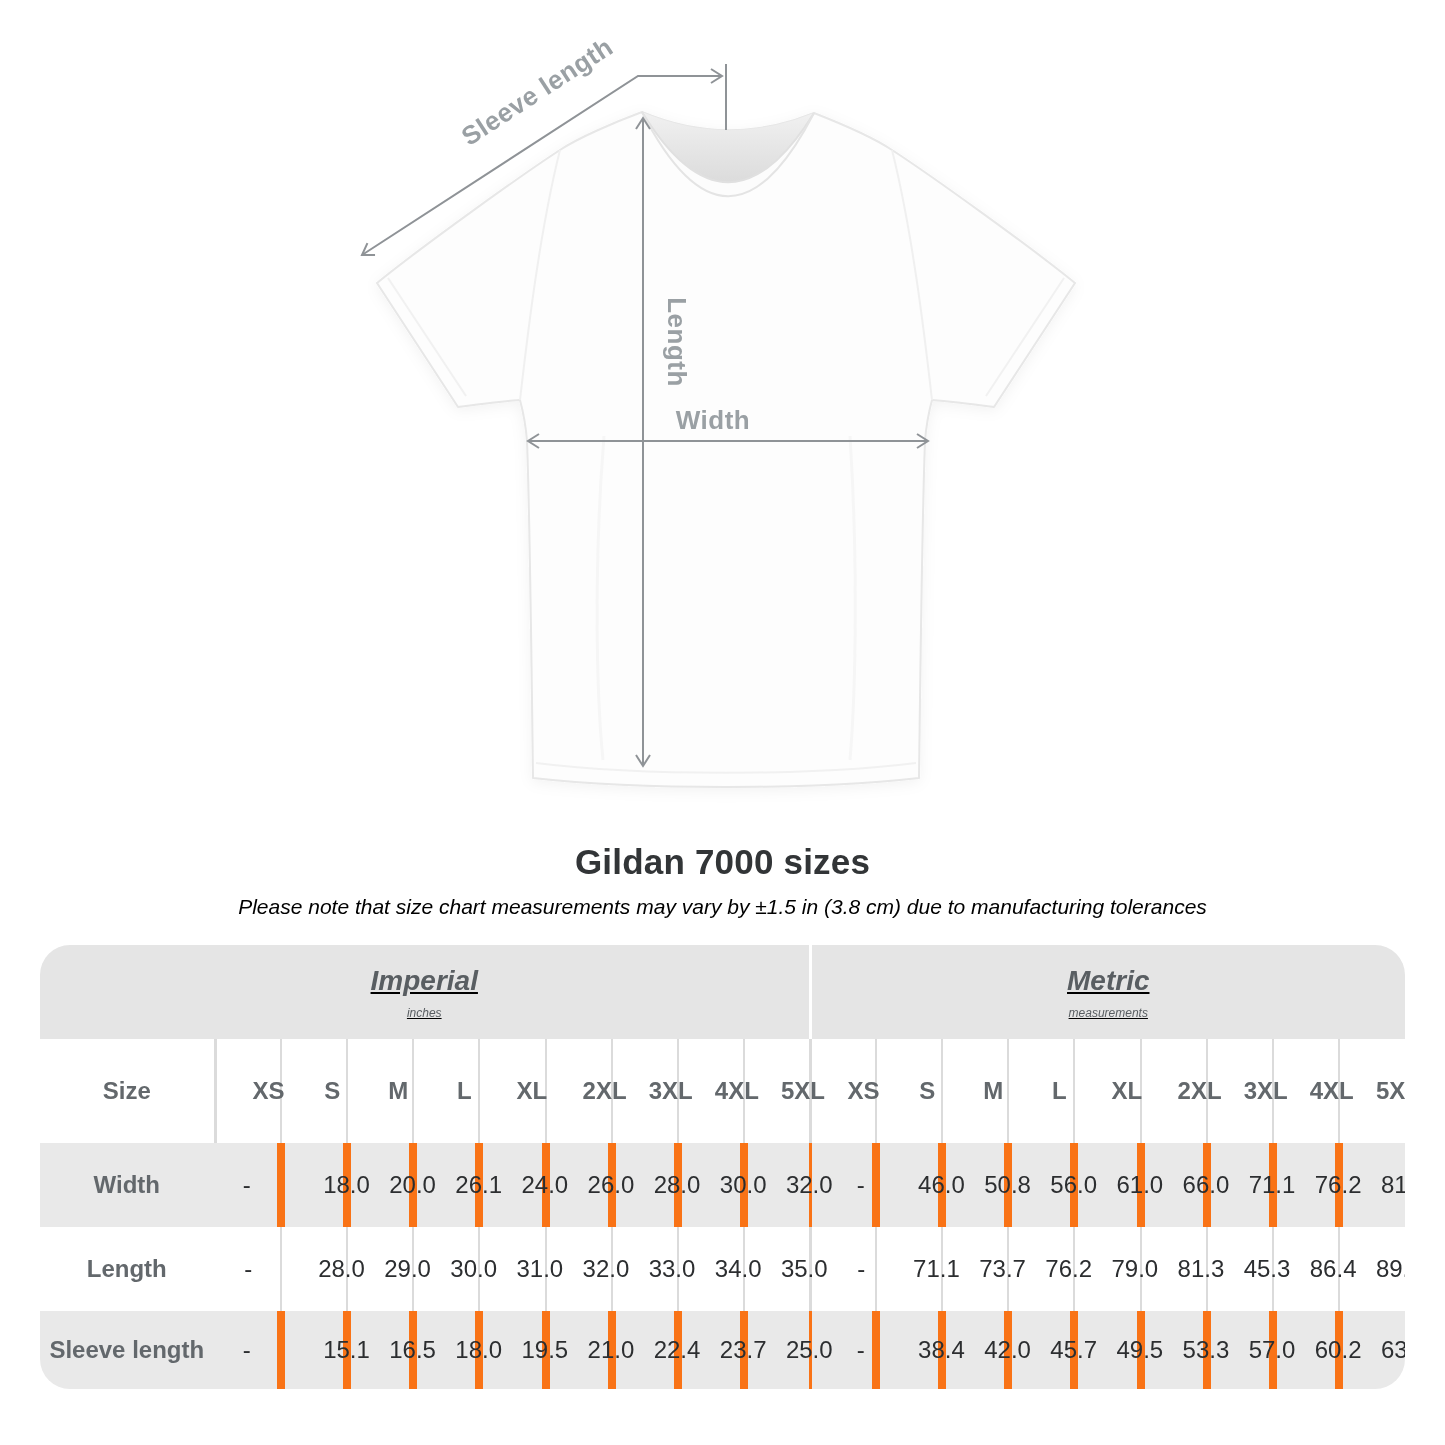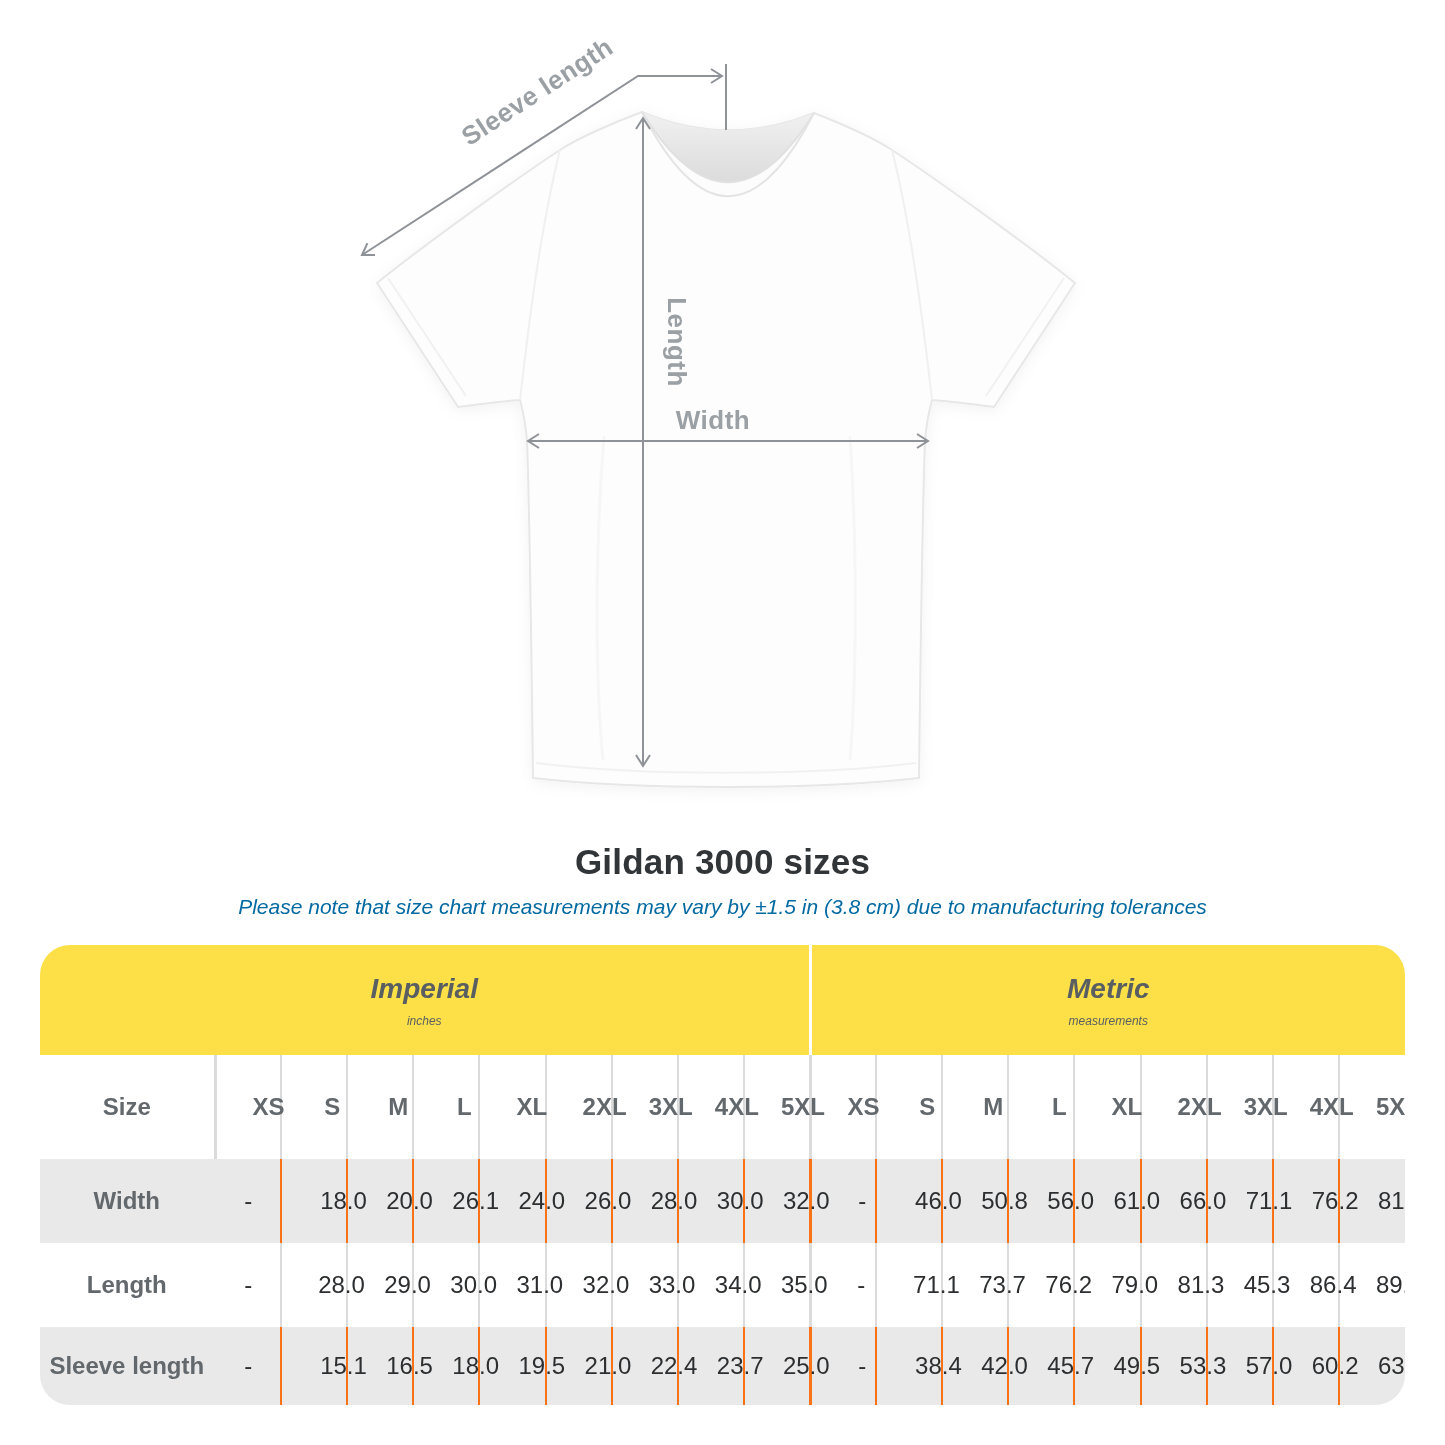--- a/index.html
+++ b/index.html
@@ -15,60 +15,60 @@
   .figure svg{display:block;width:1445px;height:818px;}
   .dim-label{font-weight:bold;font-size:26px;fill:#9aa0a4;letter-spacing:.5px;}
 
   
   h1.title{
     margin:24px 0 0 0;text-align:center;
     font-size:35px;font-weight:bold;color:#323537;letter-spacing:.2px;
   }
   p.subtitle{
     margin:13px 0 0 0;text-align:center;
-    font-style:italic;font-size:21px;color:#0369a1;
+    font-style:italic;font-size:21px;color:#000000;
   }
 
   
   .tablewrap{
     margin:26px 40px 0 40px;
     border-radius:30px;overflow:hidden;
   }
   table.sizes{
     width:100%;border-collapse:collapse;table-layout:fixed;
   }
   table.sizes td,table.sizes th{
     padding:0;text-align:center;vertical-align:middle;
     font-size:24px;border:0 solid transparent;
   }
   col.c-label{width:12.82%;}
   col.c-data{width:4.843%;}
 
-  tr.band-row td{height:110px;background:#fde047;}
+  tr.band-row td{height:94px;background:#e5e5e5;text-decoration:underline;}
   td.band .band-title{
     font-size:28px;font-weight:bold;font-style:italic;color:#595e62;
   }
   td.band .band-unit{
     margin-top:9px;font-size:12px;font-style:italic;color:#595e62;
   }
   td.band.sec-strong{border-left:3px solid #ffffff;}
 
   tr.row-white{background:#ffffff;}
   tr.row-gray{background:#e9e9e9;}
   tr.head-row th{height:104px;}
   tr.data-row th,tr.data-row td{height:84px;}
   tr.data-row.last th,tr.data-row.last td{height:78px;}
 
   th.rlabel{font-weight:bold;color:#63686c;}
   tr.head-row th{font-weight:bold;color:#63686c;}
   tr.data-row td{font-weight:normal;color:#2c2e30;}
 
   
   tr.row-white th + th, tr.row-white td + td{border-left:2px solid #dbdbdb;padding-left:36px;}
-  tr.row-gray  th + th, tr.row-gray  td + td{border-left:2px solid #f97316;padding-left:38px;}
+  tr.row-gray  th + th, tr.row-gray  td + td{border-left:8px solid #f97316;padding-left:38px;}
   tr.row-white .sec-strong{border-left-width:3px;}
   tr.row-gray  .sec-strong{border-left-width:3px;}
 </style>
 </head>
 <body>
 
 <div class="page">
 
   <div class="figure">
     <svg viewBox="0 0 1445 818" aria-hidden="true">
@@ -123,21 +123,21 @@
         <path d="M 643,118 L 643,766" marker-start="url(#arw)" marker-end="url(#arw)"></path>
         <path d="M 528,441 L 928,441" marker-start="url(#arw)" marker-end="url(#arw)"></path>
       </g>
 
       <text class="dim-label" transform="translate(542,99) rotate(-33)" text-anchor="middle">Sleeve length</text>
       <text class="dim-label" transform="translate(668,342) rotate(90)" text-anchor="middle">Length</text>
       <text class="dim-label" x="713" y="429" text-anchor="middle">Width</text>
     </svg>
   </div>
 
-  <h1 class="title">Gildan 3000 sizes</h1>
+  <h1 class="title">Gildan 7000 sizes</h1>
   <p class="subtitle">Please note that size chart measurements may vary by ±1.5 in (3.8 cm) due to manufacturing tolerances</p>
 
   <div class="tablewrap">
     <table class="sizes">
       <colgroup>
         <col class="c-label">
         <col class="c-data">
           <col class="c-data">
           <col class="c-data">
           <col class="c-data">

